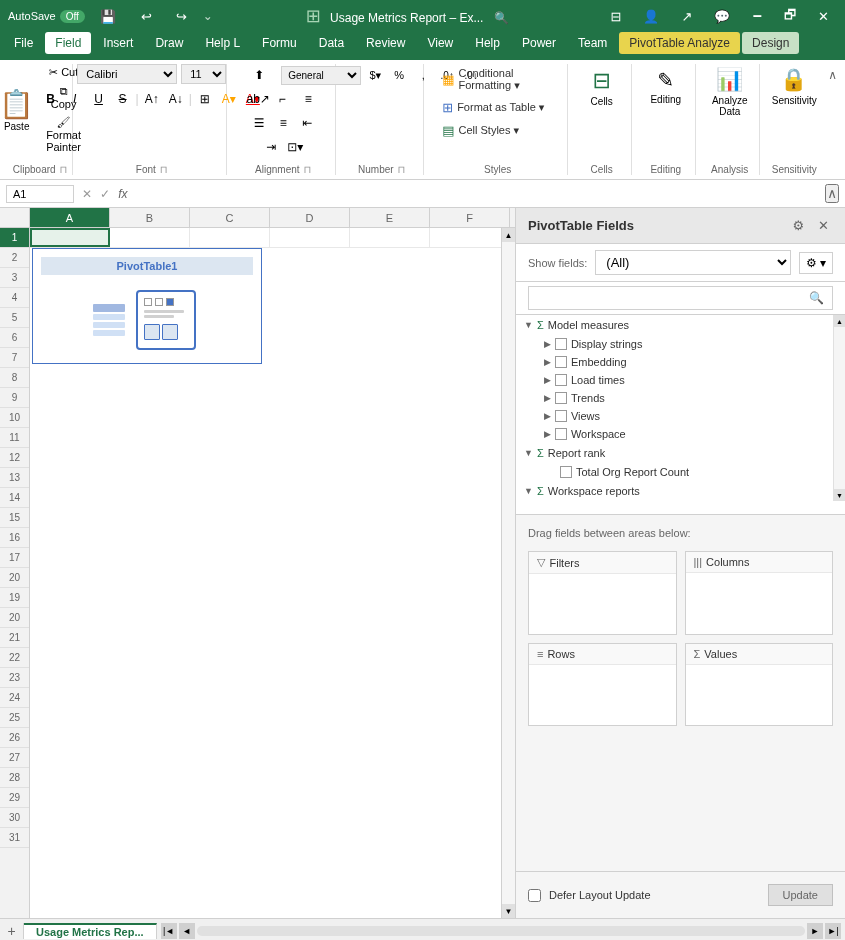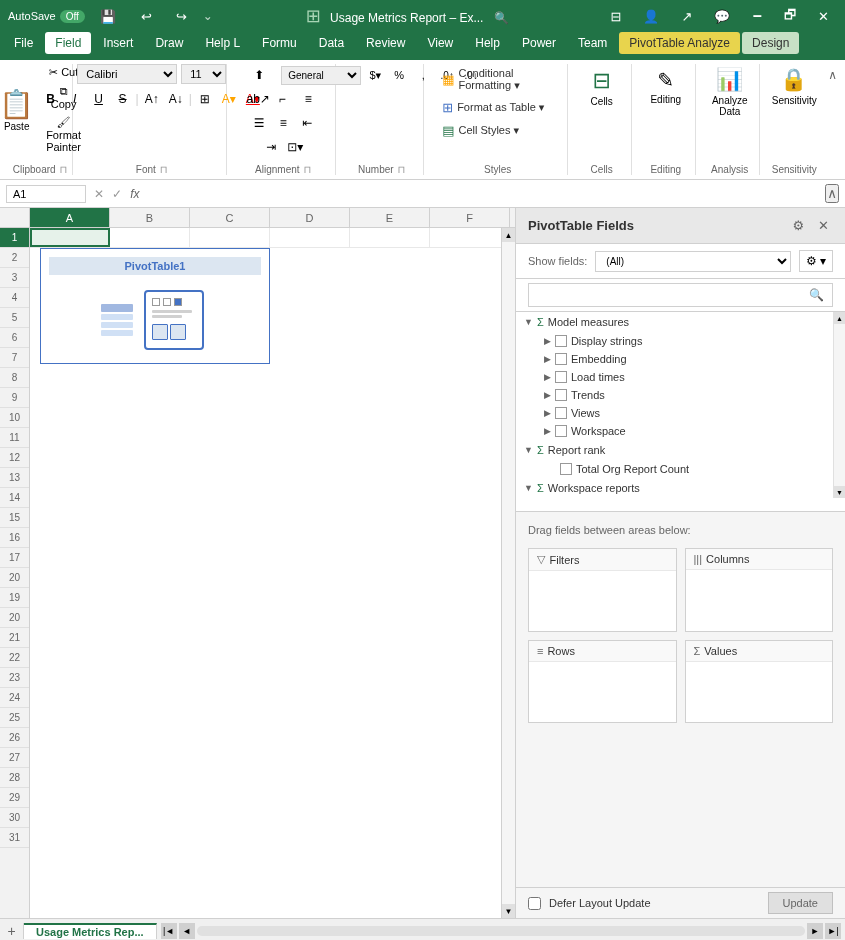--- a/index.html
+++ b/index.html
@@ -118,21 +118,21 @@
     .formula-bar {
       background: white;
       border-bottom: 1px solid #d0d0d0;
       height: 28px;
       display: flex;
       align-items: center;
       padding: 0 6px;
       gap: 4px;
     }
     .name-box {
-      width: 80px;
+      width: 68px;
       border: 1px solid #d0d0d0;
       padding: 2px 6px;
       font-size: 11px;
     }
     .formula-dividers { display: flex; gap: 8px; color: #999; padding: 0 4px; }
     .formula-expand { color: #666; cursor: pointer; margin-left: auto; }
     .formula-input {
       flex: 1;
       border: none;
       outline: none;
@@ -215,21 +215,21 @@
       display: flex;
       align-items: center;
     }
     .cell.w80 { width: 80px; min-width: 80px; }
     .cell.selected { background: #e6f2ea; border: 2px solid #217346; }
 
     
     .pivot-placeholder {
       position: absolute;
       top: 20px;
-      left: 10px;
+      left: 2px;
       width: 230px;
       background: white;
       border: 1px solid #4472c4;
       padding: 8px;
     }
     .pivot-title {
       text-align: center;
       color: #4472c4;
       font-size: 11px;
       font-weight: bold;
@@ -280,21 +280,21 @@
       align-items: center;
       gap: 8px;
       border-bottom: 1px solid #d0d0d0;
       background: white;
     }
     .show-fields-label { font-size: 11px; color: #666; }
     .show-fields-select {
       flex: 1;
       border: 1px solid #d0d0d0;
       padding: 3px 6px;
-      font-size: 10px;
+      font-size: 13px;
       background: white;
     }
     .show-fields-gear { background: none; border: 1px solid #d0d0d0; cursor: pointer; padding: 3px 6px; font-size: 12px; background: white; }
 
     .search-row {
       padding: 4px 12px;
       border-bottom: 1px solid #d0d0d0;
       background: white;
     }
     .search-box {
@@ -378,21 +378,21 @@
       gap: 4px;
       background: #f9f9f9;
     }
     .drag-zone-icon { font-size: 11px; color: #666; }
     .drag-zone-content { min-height: 60px; padding: 4px; }
 
     
     .defer-row {
       display: flex;
       align-items: center;
-      padding: 4px 12px;
+      padding: 12px 12px;
       gap: 8px;
       border-top: 1px solid #d0d0d0;
       background: #f5f5f5;
       margin-top: auto;
     }
     .defer-checkbox { width: 13px; height: 13px; }
     .defer-label { font-size: 11px; color: #333; flex: 1; }
     .update-btn {
       background: #e0e0e0;
       border: 1px solid #c0c0c0;

